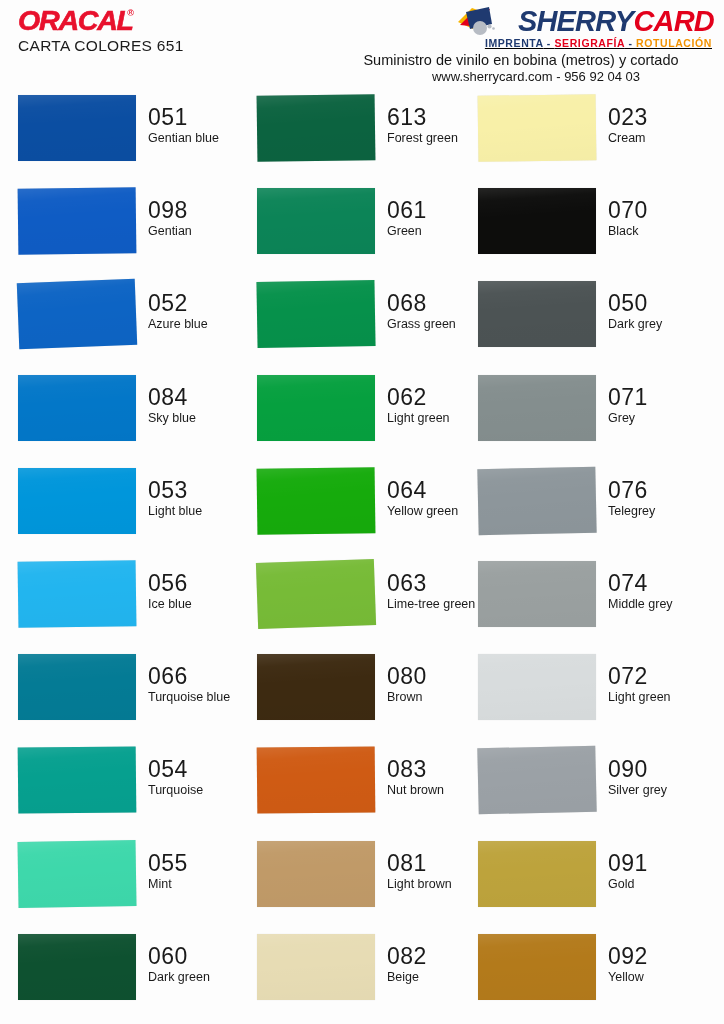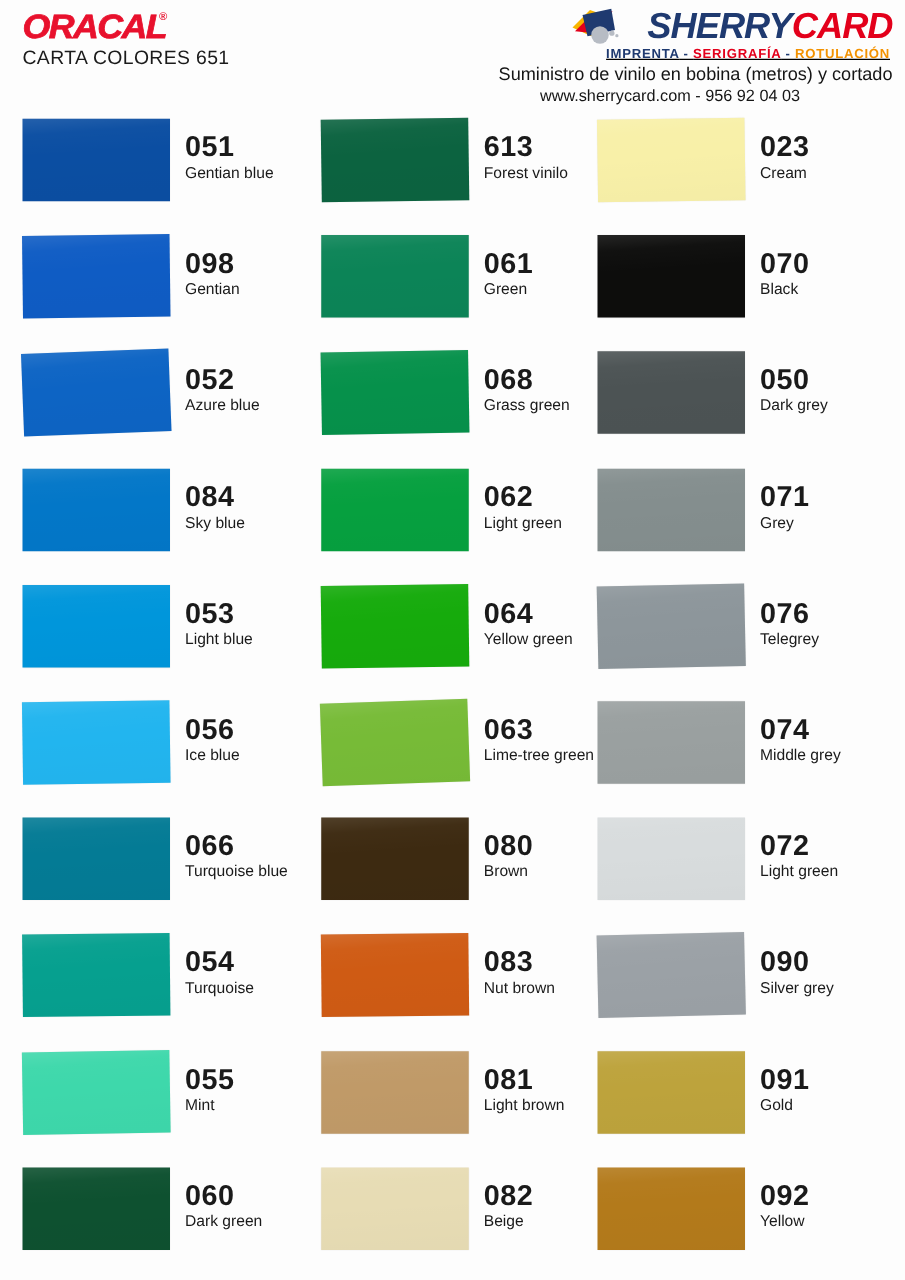--- a/index.html
+++ b/index.html
@@ -119,20 +119,21 @@
   }
   .sherry-tag .t-dark { color: #1f3a70; }
   .sherry-tag .t-red  { color: #e3001b; }
   .sherry-tag .t-org  { color: #f39200; }
   .sherry-tag .t-sep  { color: #1f3a70; }
 
   .supply-line {
     font-size: 14.5px;
     color: #151515;
     margin-top: 3px;
+    text-align: center;
     white-space: nowrap;
     padding-left: 14px;
   }
 
   .web-line {
     font-size: 13px;
     color: #151515;
     margin-top: 1px;
     text-align: center;
     white-space: nowrap;
@@ -196,21 +197,21 @@
     padding-left: 12px;
     padding-top: 14px;
     flex: 1 1 auto;
   }
 
   .code {
     font-size: 23px;
     color: #1a1a1a;
     letter-spacing: 0.4px;
     line-height: 23px;
-    font-weight: 700;
+    font-weight: 400;
   }
 
   .cname {
     font-size: 12.5px;
     color: #1a1a1a;
     line-height: 14px;
     margin-top: 2px;
     max-width: 100px;
   }
 </style>
@@ -342,21 +343,21 @@
           </div>
         </div>
       </div>
       <div class="col col-1">
         <div class="swatch-row">
           <div class="chip-wrap">
             <div class="chip" style="background: rgb(12, 99, 64); transform: rotate(-0.8deg);"></div>
           </div>
           <div class="label-wrap">
             <div class="code">613</div>
-            <div class="cname">Forest vinilo</div>
+            <div class="cname">Forest green</div>
           </div>
         </div>
         <div class="swatch-row">
           <div class="chip-wrap">
             <div class="chip" style="background: rgb(12, 132, 87);"></div>
           </div>
           <div class="label-wrap">
             <div class="code">061</div>
             <div class="cname">Green</div>
           </div>

